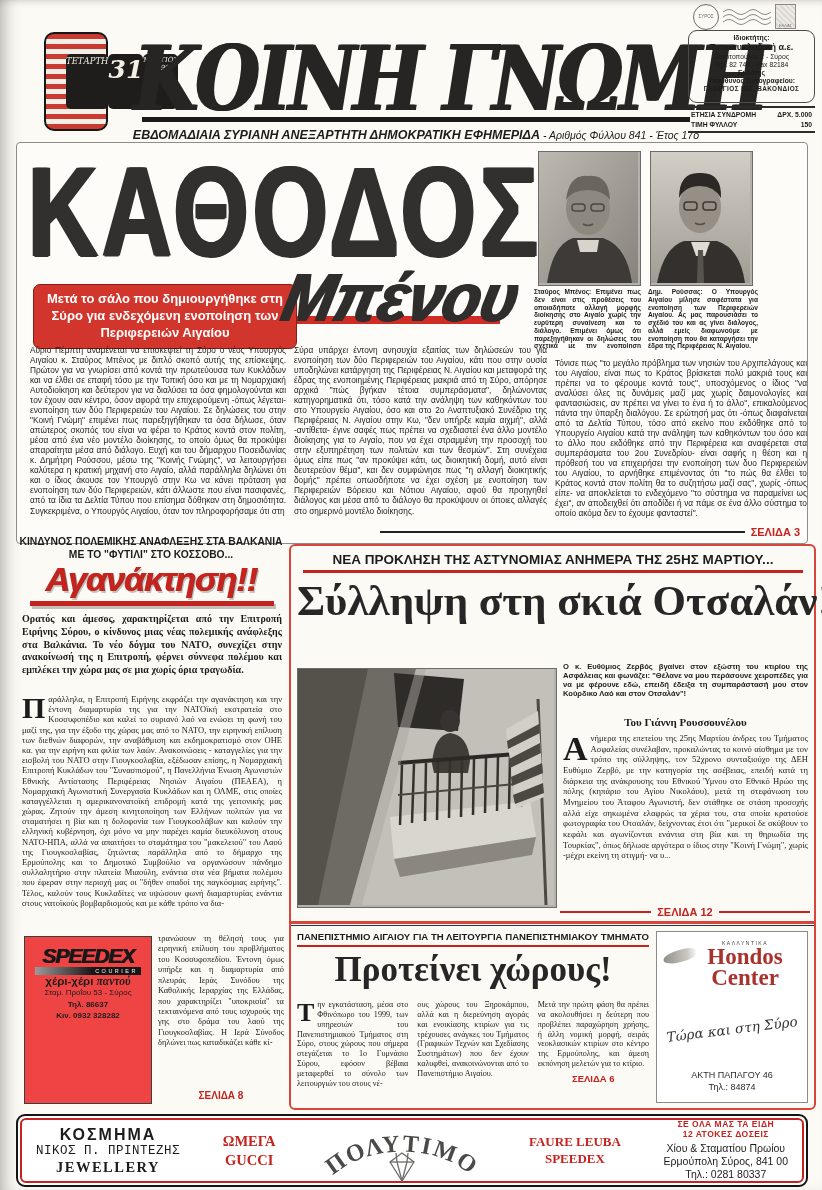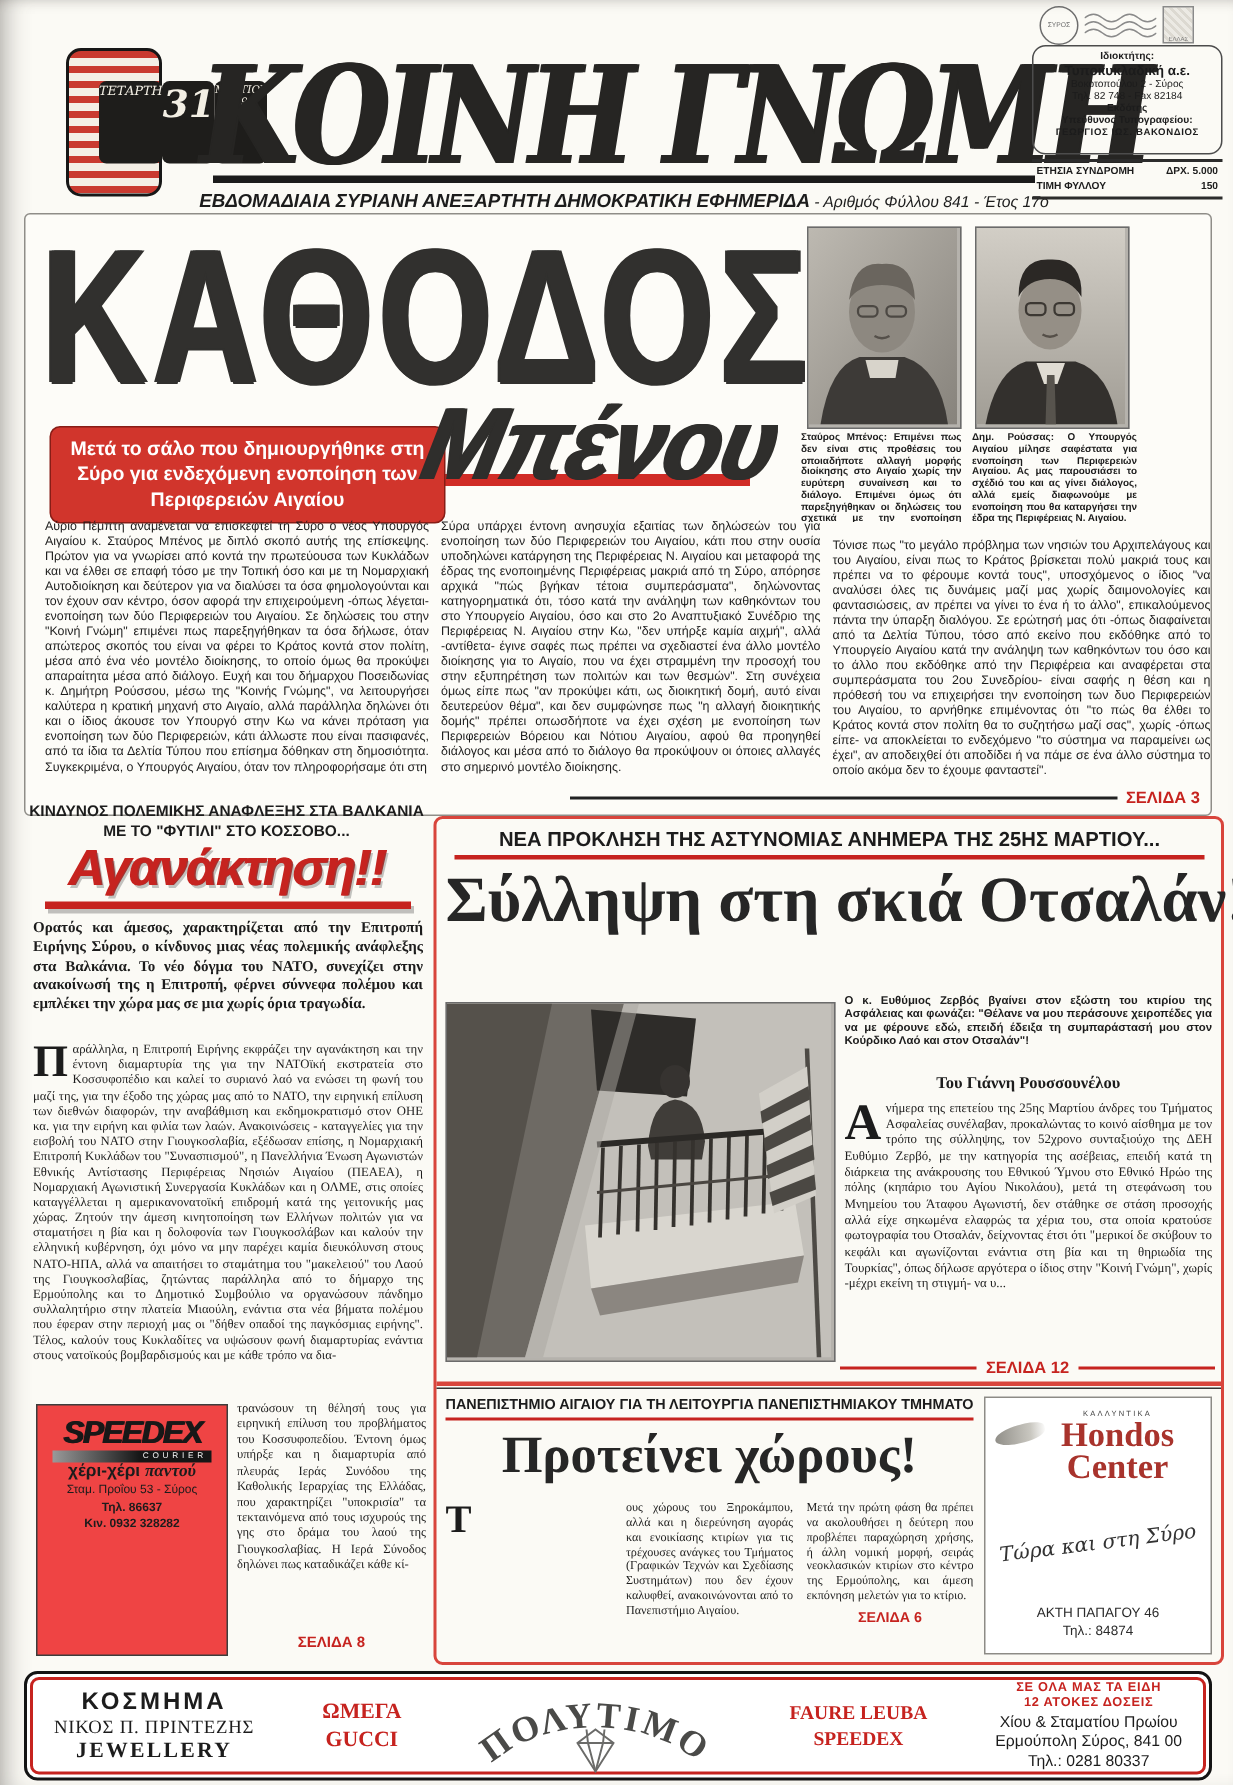--- a/index.html
+++ b/index.html
@@ -121,21 +121,21 @@
   .hc-small{font-size:5px;letter-spacing:1.5px;color:#444;}
   .hc-name{font-family:"Liberation Serif",serif;font-weight:bold;font-size:23px;line-height:.92;color:#a8332c;}
   .hc-script{font-family:"DejaVu Serif",serif;font-style:italic;font-size:13.5px;transform:rotate(-7deg);color:#333;}
   .hc-addr{font-size:9px;line-height:1.4;color:#2b2b2b;}
   
   .jewel{left:16px;top:1114px;width:792px;height:73px;border:2.5px solid #141414;border-radius:9px;box-sizing:border-box;background:#fff;}
   .jewel-in{position:absolute;inset:2px;border:2px solid #c6231f;border-radius:6px;
     display:flex;align-items:center;justify-content:space-between;padding:2px 14px;box-sizing:border-box;}
   .jw-c{text-align:center;line-height:1.15;}
   .jw-kosmima{font-weight:bold;font-size:16px;letter-spacing:2px;}
-  .jw-nikos{font-family:Liberation Serif, serif;font-size:12.5px;letter-spacing:.5px;}
+  .jw-nikos{font-family:Liberation Mono, monospace;font-size:12.5px;letter-spacing:.5px;}
   .jw-jewel{font-family:"Liberation Serif",serif;font-weight:bold;font-size:14.5px;letter-spacing:1.5px;}
   .jw-brand{font-family:"Liberation Serif",serif;font-weight:bold;font-size:14.5px;color:#c6231f;line-height:1.25;}
   .jw-politimo{position:relative;width:168px;height:64px;}
   .jw-politimo svg{display:block;}
   .jw-offer1,.jw-offer2{font-weight:bold;font-size:8.5px;color:#c6231f;letter-spacing:.5px;}
   .jw-addr{font-size:10.5px;line-height:1.25;margin-top:2px;}
 </style>
 </head>
 <body>
 
@@ -320,21 +320,21 @@
     <span>ΣΕΛΙΔΑ 12</span>
     <span class="ln"></span>
   </div>
   <div class="abs mid-redrule"></div>
   <div class="abs mid-blackrule"></div>
 
   <div class="abs uni-kicker">ΠΑΝΕΠΙΣΤΗΜΙΟ ΑΙΓΑΙΟΥ ΓΙΑ ΤΗ ΛΕΙΤΟΥΡΓΙΑ ΠΑΝΕΠΙΣΤΗΜΙΑΚΟΥ ΤΜΗΜΑΤΟΣ ΣΤΗ ΣΥΡΟ...</div>
   <div class="abs uni-head">Προτείνει χώρους!</div>
   <div class="abs uni-cols">
     <div class="uni-col">
-      <span class="dropcap">Τ</span>
+      <span class="dropcap">Τ</span><span>ην εγκατάσταση, μέσα στο Φθινόπωρο του 1999, των υπηρεσιών του Πανεπιστημιακού Τμήματος στη Σύρο, στους χώρους που σήμερα στεγάζεται το 1ο Γυμνάσιο Σύρου, εφόσον βέβαια μεταφερθεί το σύνολο των λειτουργιών του στους νέ-</span>
     </div>
     <div class="uni-col">ους χώρους του Ξηροκάμπου, αλλά και η διερεύνηση αγοράς και ενοικίασης κτιρίων για τις τρέχουσες ανάγκες του Τμήματος (Γραφικών Τεχνών και Σχεδίασης Συστημάτων) που δεν έχουν καλυφθεί, ανακοινώνονται από το Πανεπιστήμιο Αιγαίου.</div>
     <div class="uni-col">
       <span>Μετά την πρώτη φάση θα πρέπει να ακολουθήσει η δεύτερη που προβλέπει παραχώρηση χρήσης, ή άλλη νομική μορφή, σειράς νεοκλασικών κτιρίων στο κέντρο της Ερμούπολης, και άμεση εκπόνηση μελετών για το κτίριο.</span>
       <div class="pr6">ΣΕΛΙΔΑ 6</div>
     </div>
   </div>
 
   <div class="abs hondos">
     <div class="hc-brandwrap">

